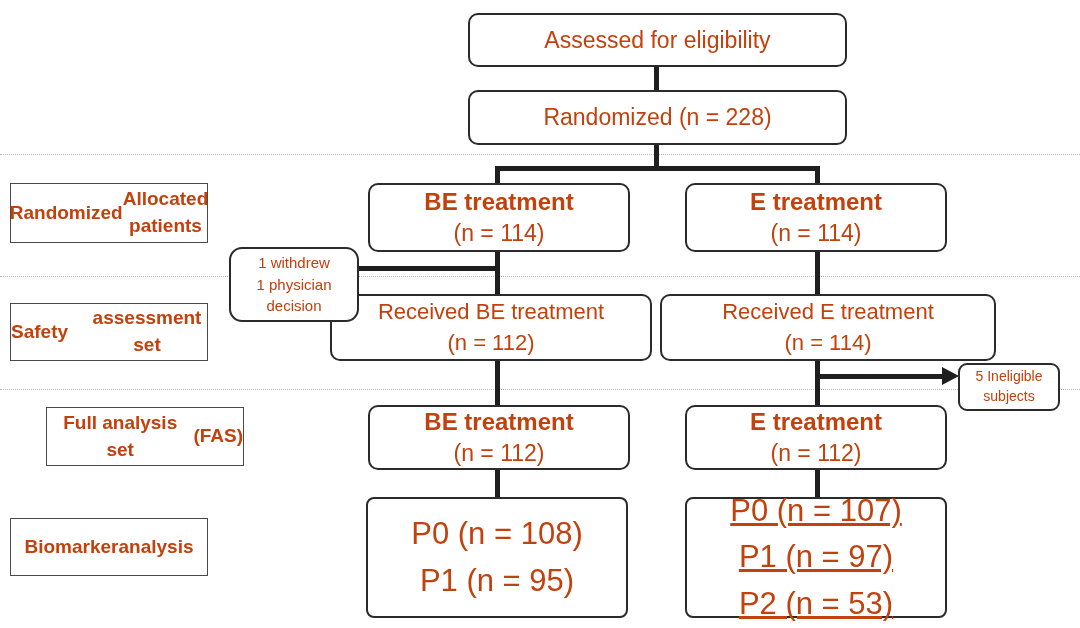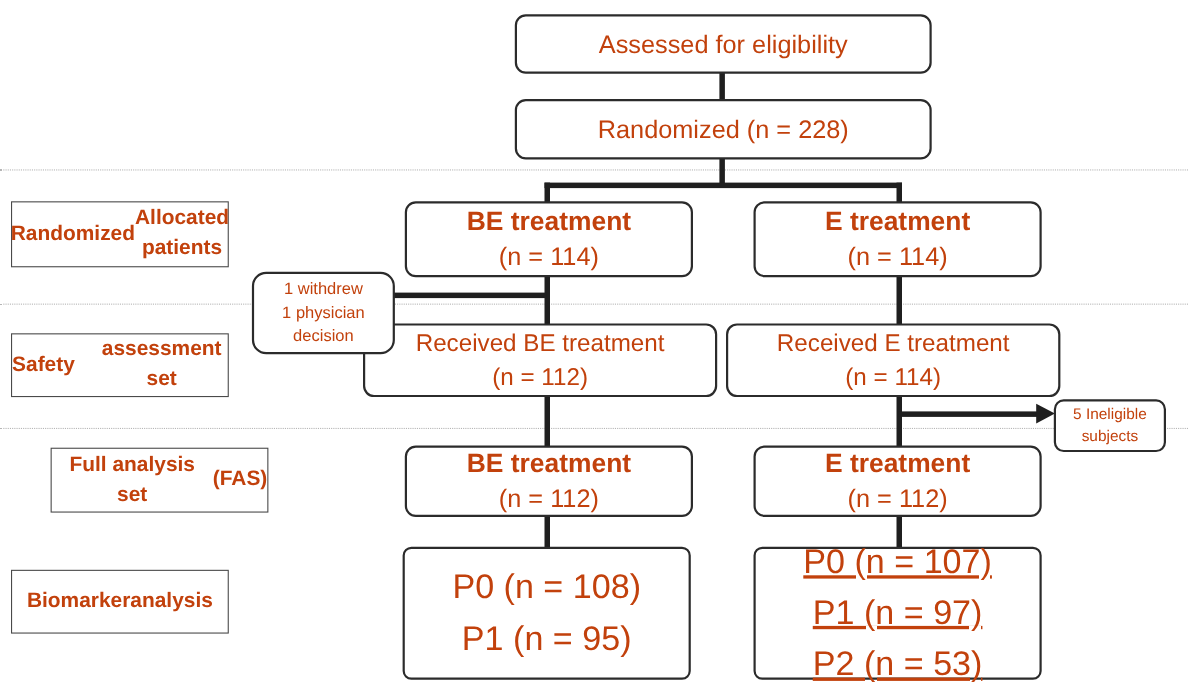--- a/index.html
+++ b/index.html
@@ -119,21 +119,21 @@
   <div class="notebox" style="left:229px;top:205px;width:130px;height:75px;font-size:15px;line-height:1.45;margin-top:42px;">
     <span>1 withdrew</span>
     <span>1 physician</span>
     <span>decision</span>
   </div>
 
   <div class="flowbox recvbox" style="left:330px;top:294px;width:322px;height:67px;">
     <span>Received BE treatment</span>
     <span>(n = 112)</span>
   </div>
-  <div class="flowbox recvbox" style="left:660px;top:294px;width:304px;height:67px;">
+  <div class="flowbox recvbox" style="left:660px;top:294px;width:336px;height:67px;">
     <span>Received E treatment</span>
     <span>(n = 114)</span>
   </div>
 
   <div class="notebox" style="left:958px;top:363px;width:102px;height:48px;font-size:14px;line-height:1.4;border-radius:9px;">
     <span>5 Ineligible</span>
     <span>subjects</span>
   </div>
 
   <div class="flowbox treatbox" style="left:368px;top:405px;width:262px;height:65px;">

